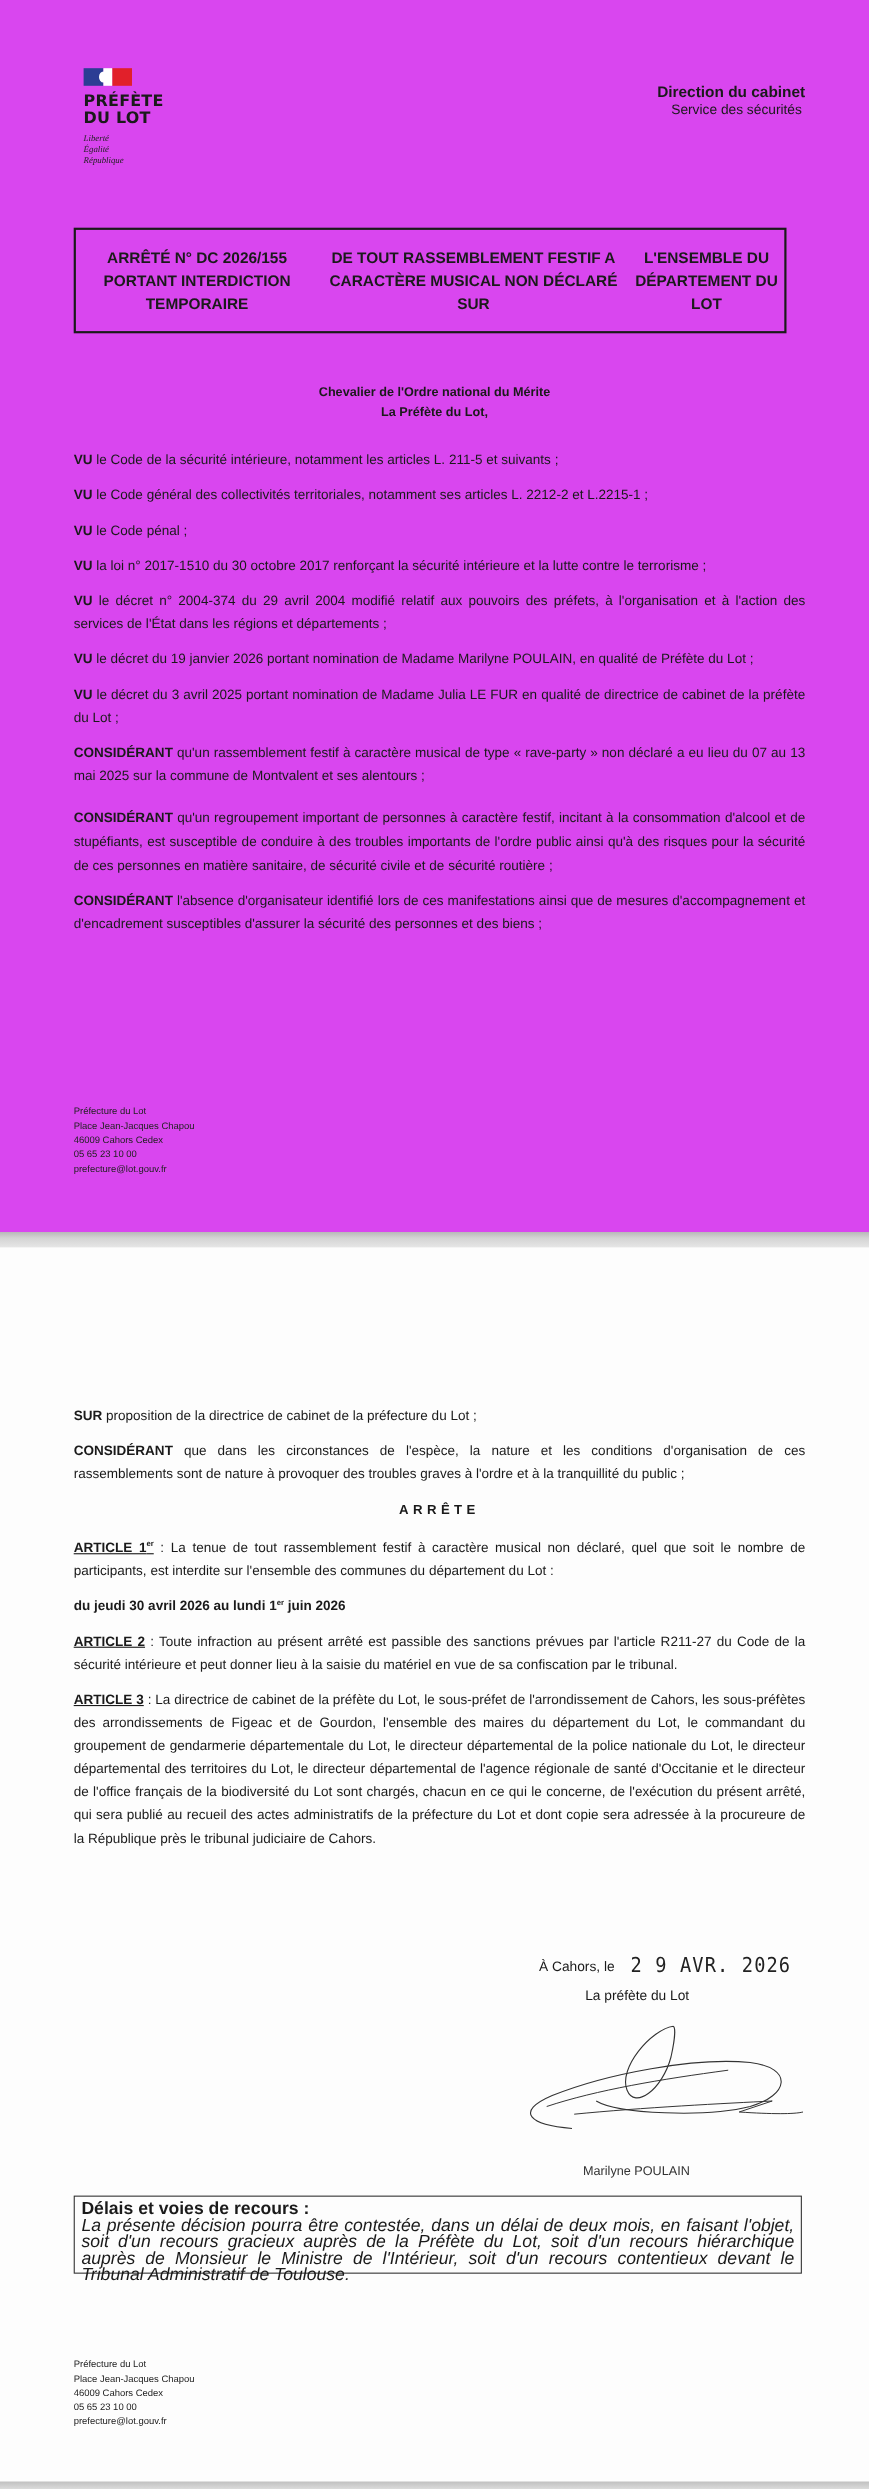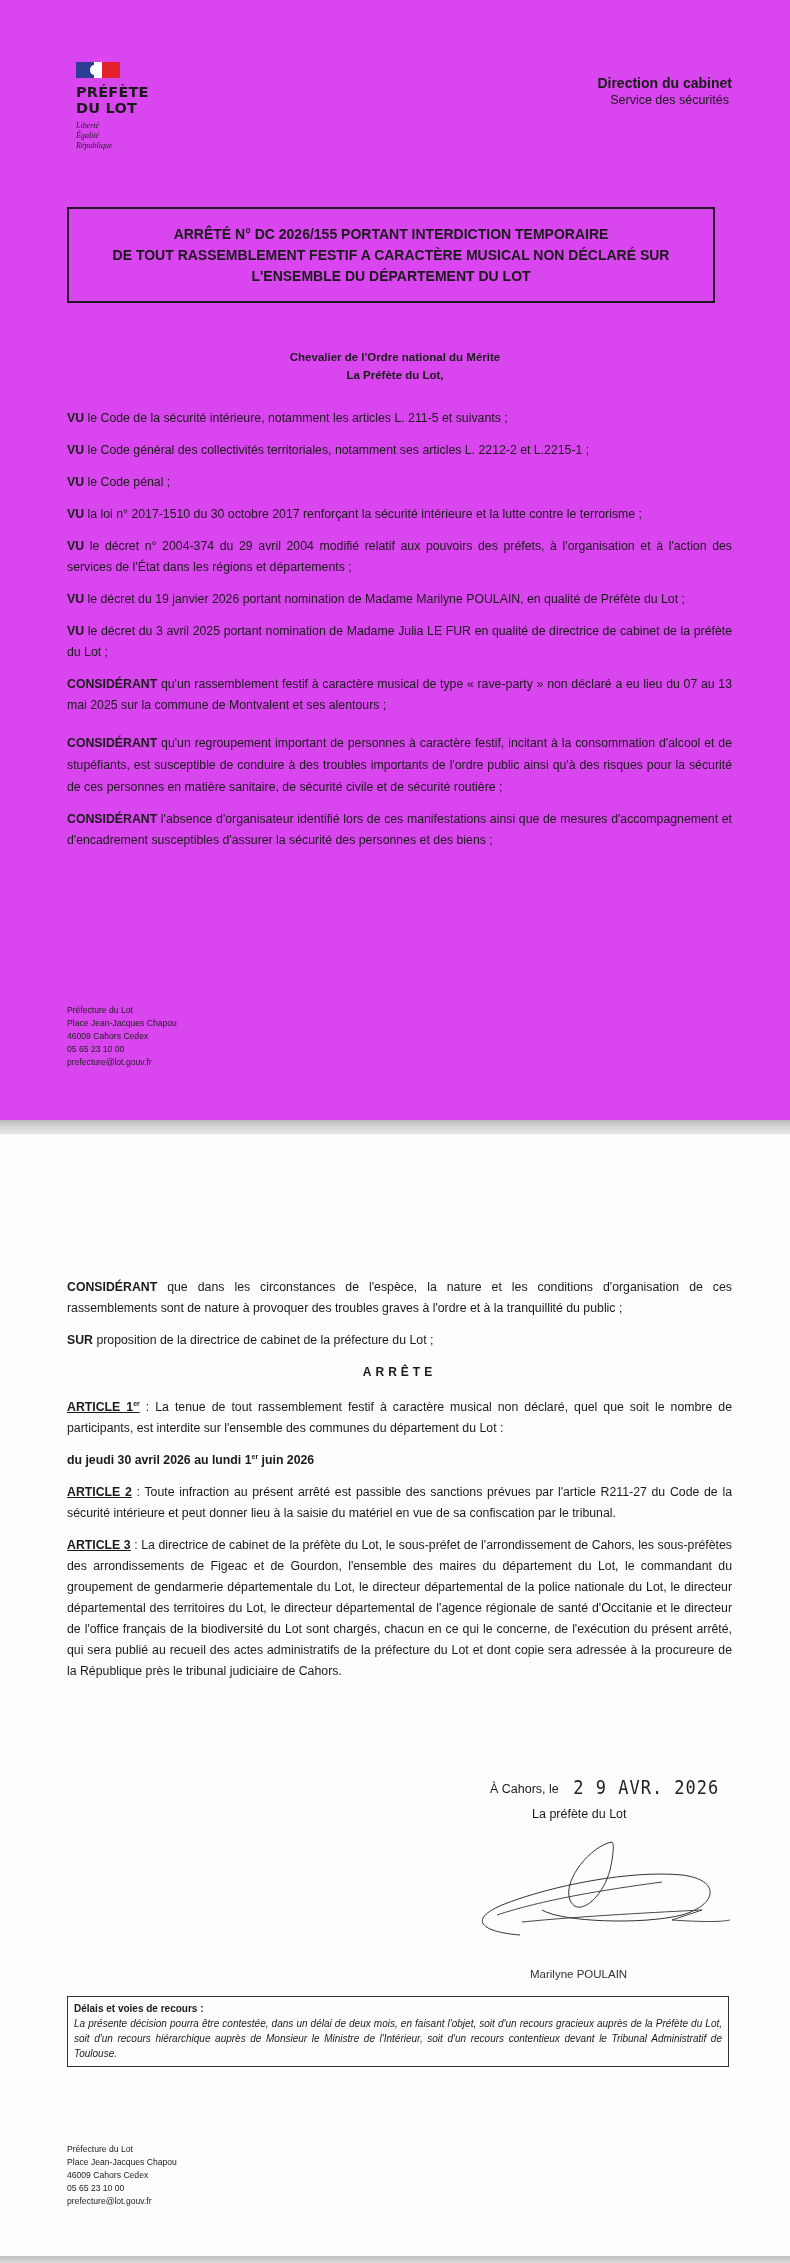--- a/index.html
+++ b/index.html
@@ -48,21 +48,21 @@
       line-height: 10px; margin-top: 5px; color: #222;
     }
     .service { position: absolute; right: 58px; top: 74px; text-align: right; }
     .service .dir { font-weight: bold; font-size: 14px; line-height: 18px; }
     .service .sub { font-size: 12.5px; line-height: 17px; margin-right: 3px; }
 
     
     .title-box {
       position: absolute; left: 67px; top: 207px; width: 648px; height: 96px;
       border: 2.5px solid #1a1a1a; box-sizing: border-box;
-      display: flex; flex-direction: column; justify-content: center; align-items: center;
+      display: flex; flex-direction: row; justify-content: center; align-items: center;
       text-align: center;
     }
     .title-box div { font-weight: bold; font-size: 14px; line-height: 21px; }
 
     .authority { position: absolute; left: 0; width: 790px; top: 348px; text-align: center; }
     .authority div { font-weight: bold; font-size: 11.5px; line-height: 18px; }
 
     
     .body-text { position: absolute; left: 67px; width: 665px; font-size: 12.3px; line-height: 21px; text-align: justify; }
     .para { margin: 0 0 11px 0; }
@@ -79,21 +79,21 @@
     .stamp {
       font-family: "DejaVu Sans Mono", monospace; font-size: 17px; letter-spacing: 1px;
       margin-left: 10px; transform: scaleY(1.1); display: inline-block; color: #222;
     }
     .sign-title { font-size: 12.5px; margin: 10px 0 0 42px; }
     .signature { position: absolute; left: 462px; top: 1840px; width: 270px; height: 100px; }
     .signer-name { position: absolute; left: 530px; top: 1968px; font-size: 11.5px; color: #333; }
 
     .recours {
       position: absolute; left: 67px; top: 1996px; width: 662px; height: 71px;
-      border: 1.5px solid #333; box-sizing: border-box; padding: 4px 6px; font-size: 10px; line-height: 15px;
+      border: 1.5px solid #333; box-sizing: border-box; padding: 4px 6px; font-size: 16px; line-height: 15px;
       text-align: justify;
     }
     .recours .rh { font-weight: bold; }
     .recours .rt { font-style: italic; }
     sup { font-size: 7px; line-height: 0; }
   </style>
 </head>
 <body>
 
 <div class="page" id="page1">
@@ -150,22 +150,22 @@
     <div>05 65 23 10 00</div>
     <div>prefecture@lot.gouv.fr</div>
   </div>
 </div>
 
 <div class="sep"></div>
 
 <div class="page" id="page2"></div>
 
 <div class="body-text" style="top:1277px;">
+  <p class="para"><span class="kw">SUR</span><span> proposition de la directrice de cabinet de la préfecture du Lot ;</span></p>
   <p class="para"><span class="kw">CONSIDÉRANT</span><span> que dans les circonstances de l'espèce, la nature et les conditions d'organisation de ces rassemblements sont de nature à provoquer des troubles graves à l'ordre et à la tranquillité du public ;</span></p>
-  <p class="para"><span class="kw">SUR</span><span> proposition de la directrice de cabinet de la préfecture du Lot ;</span></p>
   <div class="arrete-head">ARRÊTE</div>
   <p class="para"><span class="u"><span>ARTICLE 1</span><sup>er</sup></span><span> : La tenue de tout rassemblement festif à caractère musical non déclaré, quel que soit le nombre de participants, est interdite sur l'ensemble des communes du département du Lot :</span></p>
   <p class="date-line"><span>du jeudi 30 avril 2026 au lundi 1</span><sup>er</sup><span> juin 2026</span></p>
   <p class="para"><span class="u">ARTICLE 2</span><span> : Toute infraction au présent arrêté est passible des sanctions prévues par l'article R211-27 du Code de la sécurité intérieure et peut donner lieu à la saisie du matériel en vue de sa confiscation par le tribunal.</span></p>
   <p class="para"><span class="u">ARTICLE 3</span><span> : La directrice de cabinet de la préfète du Lot, le sous-préfet de l'arrondissement de Cahors, les sous-préfètes des arrondissements de Figeac et de Gourdon, l'ensemble des maires du département du Lot, le commandant du groupement de gendarmerie départementale du Lot, le directeur départemental de la police nationale du Lot, le directeur départemental des territoires du Lot, le directeur départemental de l'agence régionale de santé d'Occitanie et le directeur de l'office français de la biodiversité du Lot sont chargés, chacun en ce qui le concerne, de l'exécution du présent arrêté, qui sera publié au recueil des actes administratifs de la préfecture du Lot et dont copie sera adressée à la procureure de la République près le tribunal judiciaire de Cahors.</span></p>
 </div>
 
 <div class="sign-block">
   <span class="sign-place">À Cahors, le</span>
   <span class="stamp">2 9 AVR. 2026</span>

